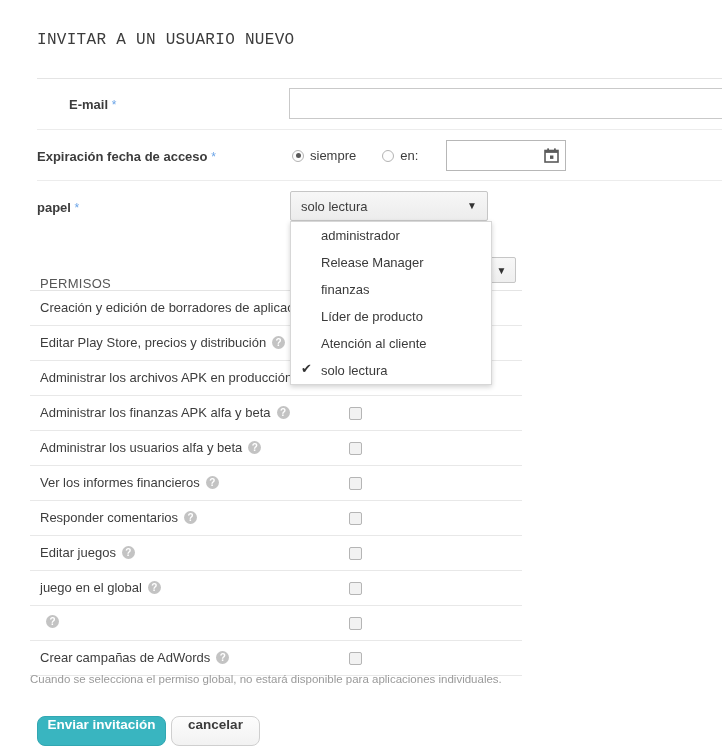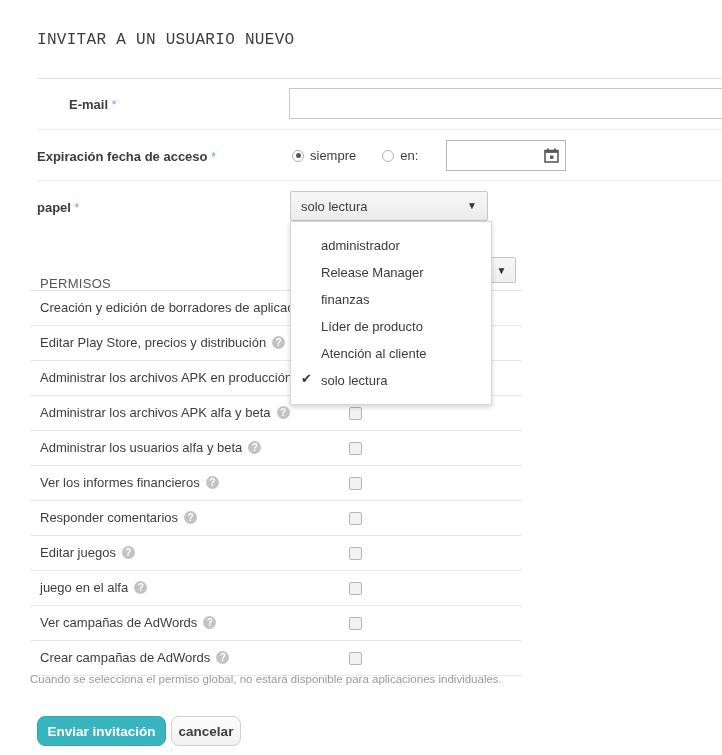--- a/index.html
+++ b/index.html
@@ -260,55 +260,54 @@
   }
 
   
   .btn {
     position: absolute;
     box-sizing: border-box;
     font-family: "Liberation Sans", sans-serif;
     font-size: 13.5px;
     border-radius: 8px;
     display: flex;
-    align-items: center;
     justify-content: center;
     cursor: default;
   }
   .btn-primary {
     left: 37px;
     top: 716px;
     width: 129px;
     height: 30px;
     background: #39b5c0;
     border: 1px solid #32a7b2;
     color: #ffffff;
     font-weight: bold;
   }
   .btn-secondary {
     left: 171px;
     top: 716px;
-    width: 70px;
+    width: 89px;
     height: 30px;
     background: linear-gradient(#fdfdfd, #f2f2f2);
     border: 1px solid #cfcfcf;
     color: #3c3c3c;
     font-weight: bold;
   }
 
   
   .dropdown-menu {
     position: absolute;
     left: 290px;
     top: 221px;
     width: 200px;
     background: #ffffff;
     border: 1px solid #d7d7d7;
     box-shadow: 0 2px 5px rgba(0,0,0,0.18);
-    padding: 10px 0;
+    padding: 0 0;
     z-index: 50;
   }
   .dropdown-item {
     position: relative;
     height: 27px;
     display: flex;
     align-items: center;
     padding-left: 30px;
     font-size: 13px;
     color: #3a3a3a;
@@ -405,21 +404,21 @@
       </div>
       <div class="perm-row">
         <div class="perm-row-label">
           <span>Administrar los archivos APK en producción</span>
           <span class="help-icon">?</span>
         </div>
         <div class="perm-check"></div>
       </div>
       <div class="perm-row">
         <div class="perm-row-label">
-          <span>Administrar los archivos APK alfa y beta</span>
+          <span>Administrar los finanzas APK alfa y beta</span>
           <span class="help-icon">?</span>
         </div>
         <div class="perm-check"></div>
       </div>
       <div class="perm-row">
         <div class="perm-row-label">
           <span>Administrar los usuarios alfa y beta</span>
           <span class="help-icon">?</span>
         </div>
         <div class="perm-check"></div>
@@ -440,28 +439,27 @@
       </div>
       <div class="perm-row">
         <div class="perm-row-label">
           <span>Editar juegos</span>
           <span class="help-icon">?</span>
         </div>
         <div class="perm-check"></div>
       </div>
       <div class="perm-row">
         <div class="perm-row-label">
-          <span>juego en el alfa</span>
-          <span class="help-icon">?</span>
-        </div>
-        <div class="perm-check"></div>
-      </div>
-      <div class="perm-row">
-        <div class="perm-row-label">
-          <span>Ver campañas de AdWords</span>
+          <span>juego en el global</span>
+          <span class="help-icon">?</span>
+        </div>
+        <div class="perm-check"></div>
+      </div>
+      <div class="perm-row">
+        <div class="perm-row-label">
           <span class="help-icon">?</span>
         </div>
         <div class="perm-check"></div>
       </div>
       <div class="perm-row">
         <div class="perm-row-label">
           <span>Crear campañas de AdWords</span>
           <span class="help-icon">?</span>
         </div>
         <div class="perm-check"></div>

